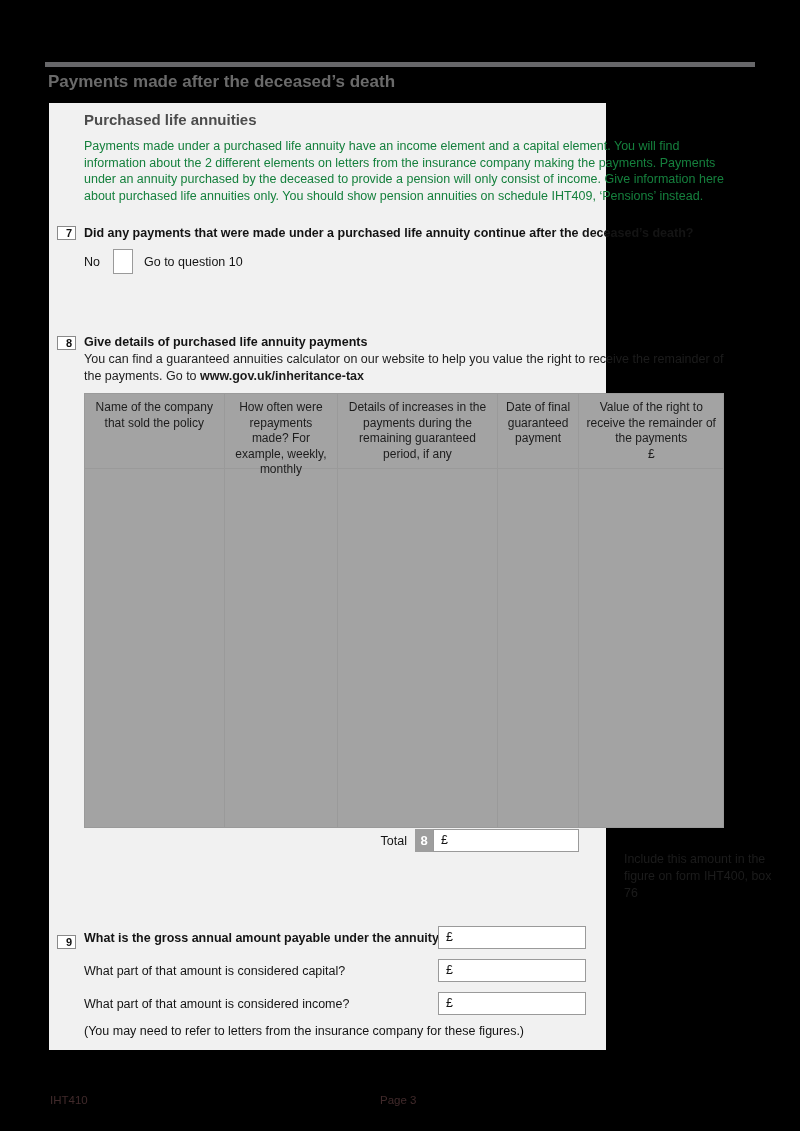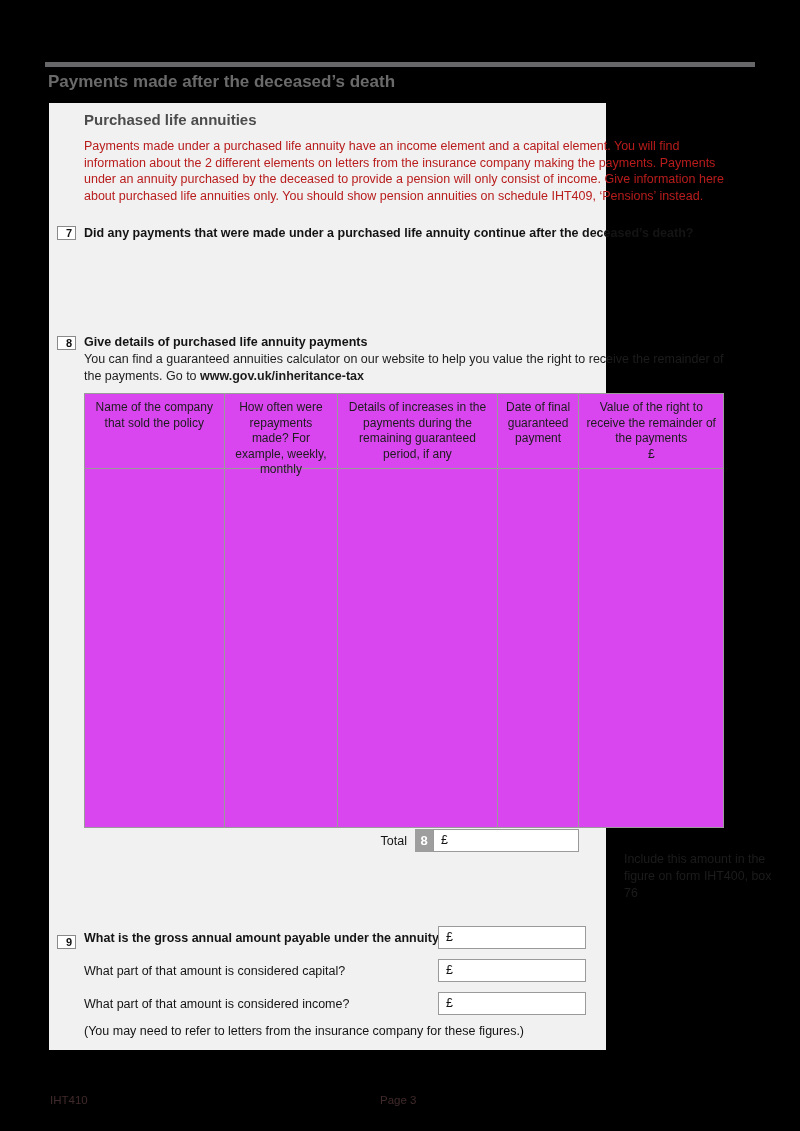--- a/index.html
+++ b/index.html
@@ -25,21 +25,21 @@
   #panel {
     left: 49px; top: 103px; width: 557px; height: 947px;
     background: #f1f1f1;
   }
   .section-heading {
     left: 35px; top: 8px;
     font-size: 15px; font-weight: bold; color: #4c4c4c;
   }
   .intro {
     left: 35px; top: 35px; width: 650px;
-    font-size: 12.5px; line-height: 16.5px; color: #b91c1c;
+    font-size: 12.5px; line-height: 16.5px; color: #15803d;
   }
 
   
   .qnum {
     width: 19px; height: 14px;
     background: #fff; border: 1px solid #8a8a8a;
     font-size: 11px; font-weight: bold; color: #111;
     text-align: right; line-height: 13px; padding-right: 3px;
   }
 
@@ -62,21 +62,21 @@
 
   
   #q8-num   { left: 8px;  top: 233px; }
   #q8-title { left: 35px; top: 232px; width: 660px; }
   #q8-hint  { left: 35px; top: 248px; width: 650px; font-size: 12.5px; line-height: 16.5px; }
   #q8-hint b { font-weight: bold; }
 
   
   #annuity-table {
     left: 35px; top: 290px; width: 640px;
-    border: 1px solid #9a9a9a; background: #d946ef;
+    border: 1px solid #9a9a9a; background: #a3a3a3;
   }
   .t-row { display: flex; }
   .t-cell {
     border-right: 1px solid #9a9a9a;
     font-size: 12px; line-height: 15.5px; text-align: center;
     color: #1c1c1c; padding: 6px 5px 0 5px;
   }
   .t-cell:last-child { border-right: none; }
   .t-head .t-cell { height: 75px; border-bottom: 1px solid #9a9a9a; }
   .t-body .t-cell { height: 358px; }
@@ -128,20 +128,25 @@
 <div id="page-title" class="abs">Payments made after the deceased’s death</div>
 
 <div id="panel" class="abs">
 
   <div class="abs section-heading">Purchased life annuities</div>
   <div class="abs intro">Payments made under a purchased life annuity have an income element and a capital element. You will find information about the 2 different elements on letters from the insurance company making the payments. Payments under an annuity purchased by the deceased to provide a pension will only consist of income. Give information here about purchased life annuities only. You should show pension annuities on schedule IHT409, ‘Pensions’ instead.</div>
 
   <div id="q7-num" class="abs qnum">7</div>
   <div id="q7-text" class="abs q-text">Did any payments that were made under a purchased life annuity continue after the deceased’s death?</div>
 
+  <div id="row-no" class="abs choice-row">
+    <span class="choice-label">No</span>
+    <span class="checkbox"></span>
+    <span class="choice-goto">Go to question 10</span>
+  </div>
 
 
   <div id="q8-num" class="abs qnum">8</div>
   <div id="q8-title" class="abs q-text">Give details of purchased life annuity payments</div>
   <div id="q8-hint" class="abs"><span>You can find a guaranteed annuities calculator on our website to help you value the right to receive the remainder of the payments. Go to </span><b>www.gov.uk/inheritance-tax</b></div>
 
   <div id="annuity-table" class="abs">
     <div class="t-row t-head">
       <div class="t-cell c1"><span>Name of the company that sold the policy</span></div>
       <div class="t-cell c2"><span>How often were repayments made? For example, weekly, monthly</span></div>

